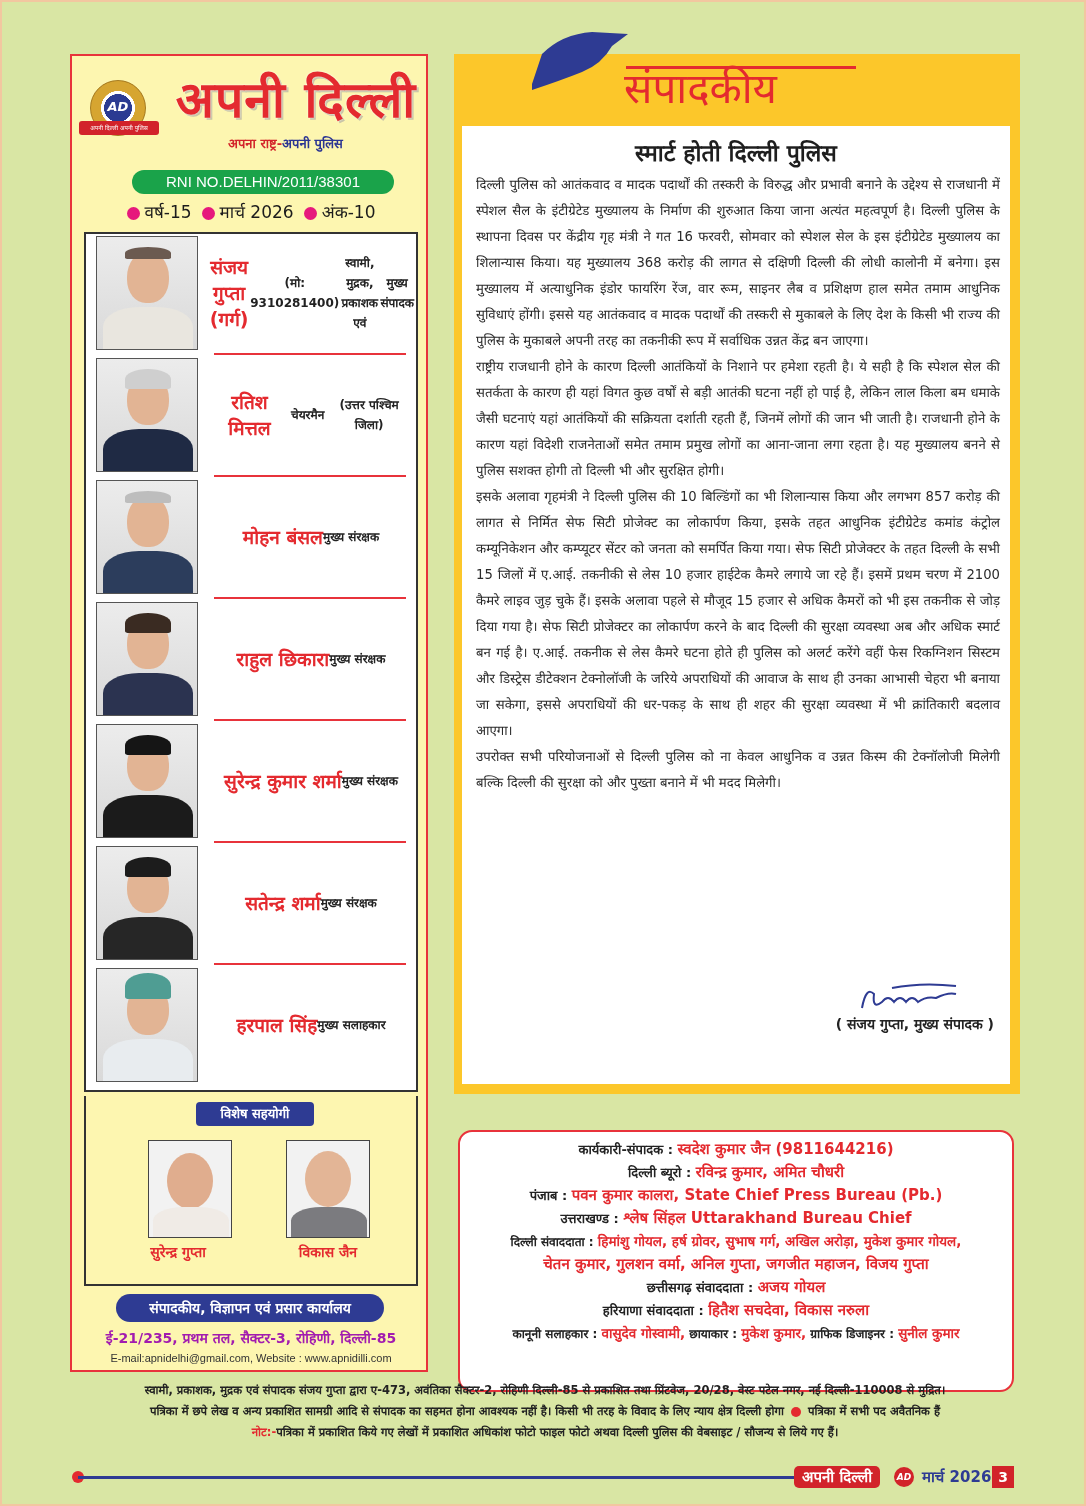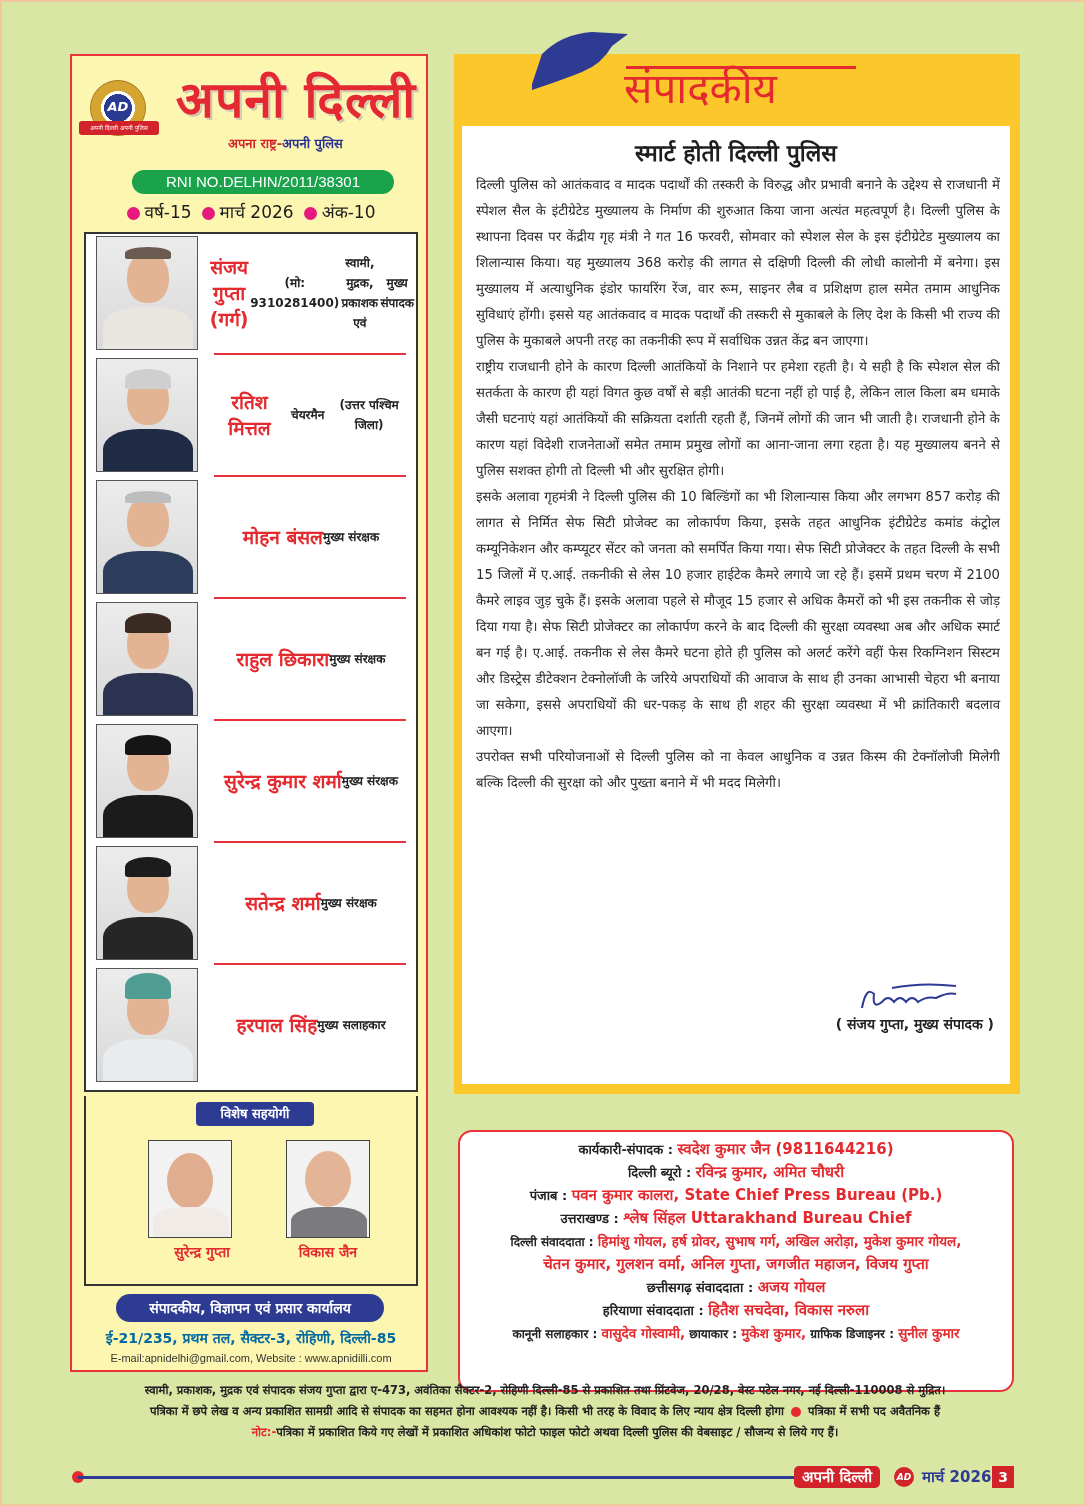--- a/index.html
+++ b/index.html
@@ -81,21 +81,21 @@
     left: 110px; top: 6px; width: 118px; height: 24px; border-radius: 4px;
     background: #2e3b93; color: #fff; text-align: center; font-weight: bold; font-size: 13px; line-height: 24px;
   }
   .sp-photo { position: absolute; top: 44px; width: 84px; height: 98px; border: 1px solid #444; background: #f2f2f2; overflow: hidden; }
   .sp-name { position: absolute; top: 146px; width: 120px; text-align: center; color: #e42a2f; font-weight: bold; font-size: 14px; }
 
   #office-badge {
     left: 44px; top: 1238px; width: 268px; height: 28px; border-radius: 14px;
     background: #2e3b93; color: #fff; text-align: center; font-weight: bold; font-size: 14px; line-height: 28px;
   }
-  #office-address { left: 0; top: 1272px; width: 358px; text-align: center; font-weight: bold; font-size: 14px; color: #0369a1; }
+  #office-address { left: 0; top: 1272px; width: 358px; text-align: center; font-weight: bold; font-size: 14px; color: #a21caf; }
   #office-contact { left: 0; top: 1296px; width: 358px; text-align: center; font-size: 11px; color: #333; font-family: "Liberation Sans", sans-serif; }
 
   
   #editorial-box {
     left: 452px; top: 52px; width: 566px; height: 1040px;
     background: #fcc72a;
   }
   #editorial-hand {
     left: 78px; top: -30px; width: 100px; height: 66px;
   }
@@ -255,21 +255,21 @@
       </div>
     </div>
   </div>
 
   <div id="special-section" class="abs">
     <div id="special-badge" class="abs">विशेष सहयोगी</div>
     <div class="sp-photo" style="left:62px">
       <div class="photo-inner" style="position:absolute;left:18px;top:12px;width:46px;height:56px;border-radius:50%;background:#e0ad8e"></div>
       <div style="position:absolute;left:4px;top:66px;width:76px;height:34px;border-radius:40% 40% 0 0;background:#f0ebe6"></div>
     </div>
-    <div class="sp-name" style="left:56px">सुरेन्द्र गुप्ता</div>
+    <div class="sp-name" style="left:32px">सुरेन्द्र गुप्ता</div>
     <div class="sp-photo" style="left:200px">
       <div style="position:absolute;left:18px;top:10px;width:46px;height:56px;border-radius:50%;background:#e3b596"></div>
       <div style="position:absolute;left:4px;top:66px;width:76px;height:34px;border-radius:40% 40% 0 0;background:#7b7b7f"></div>
     </div>
     <div class="sp-name" style="left:182px">विकास जैन</div>
   </div>
 
   <div id="office-badge" class="abs">संपादकीय, विज्ञापन एवं प्रसार कार्यालय</div>
   <div id="office-address" class="abs">ई-21/235, प्रथम तल, सैक्टर-3, रोहिणी, दिल्ली-85</div>
   <div id="office-contact" class="abs">E-mail:apnidelhi@gmail.com, Website : www.apnidilli.com</div>

